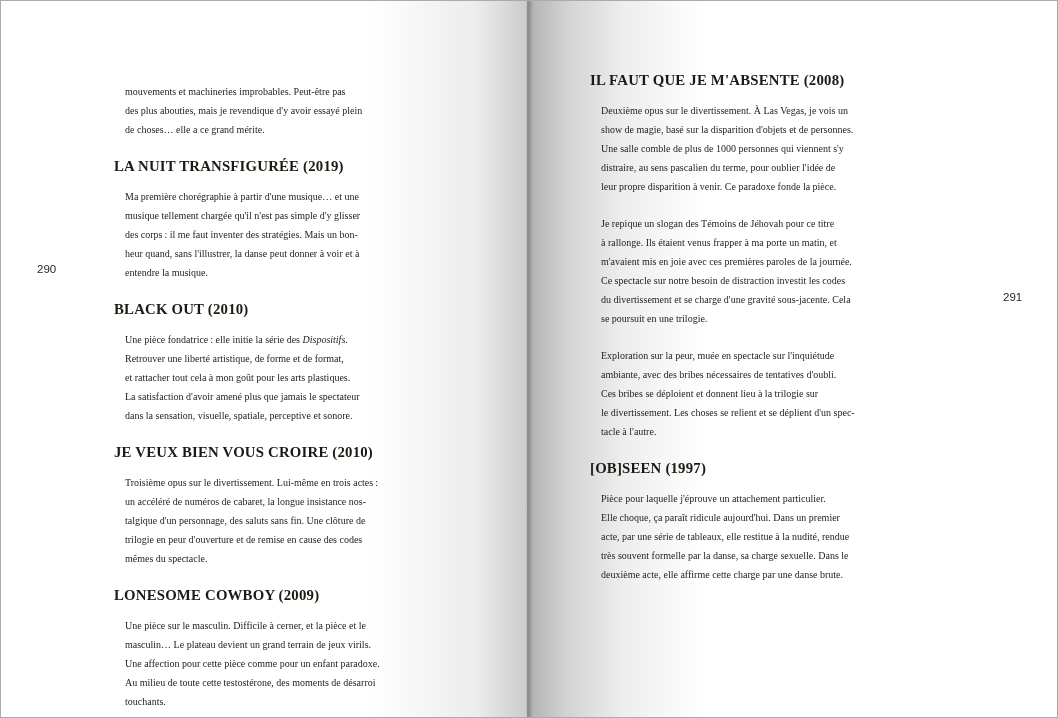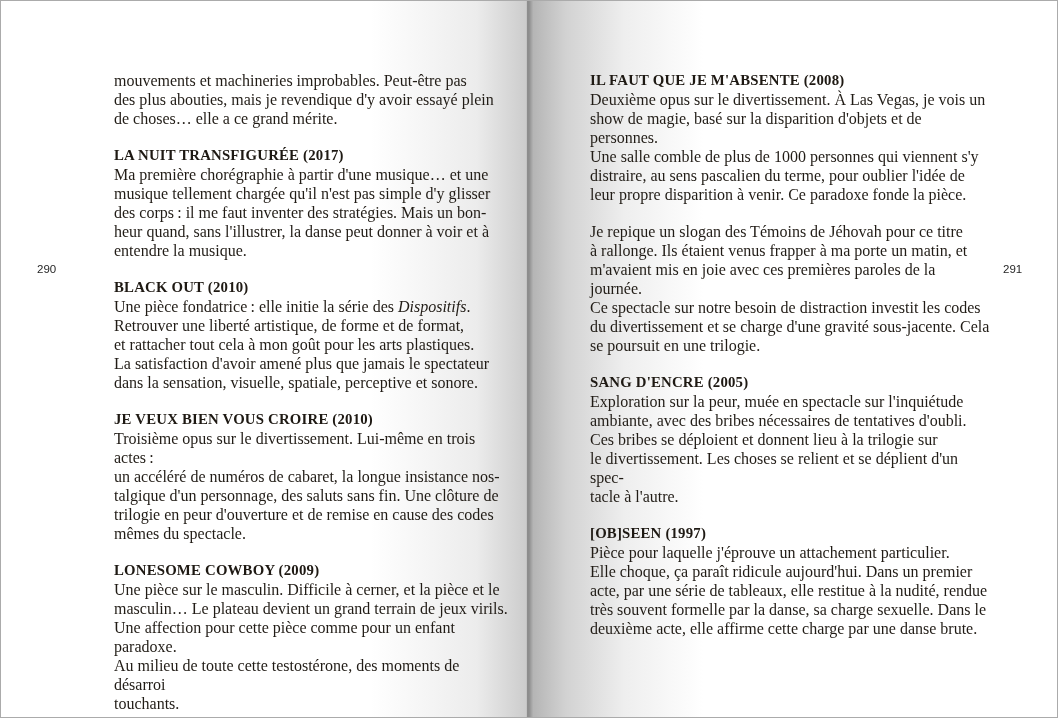--- a/index.html
+++ b/index.html
@@ -30,54 +30,54 @@
   .heading {
     margin: 0;
     font-size: 14.8px;
     line-height: 19px;
     font-weight: 700;
     letter-spacing: 0.2px;
     color: #1e1913;
     white-space: pre-line;
   }
   .body {
-    margin: 0;
-    font-size: 16px;
+    margin: 11px;
+    font-size: 10px;
     line-height: 19px;
     color: #211c16;
     white-space: pre-line;
   }
   .body i { font-style: italic; }
   .page-num {
     position: absolute;
     top: 262px;
     font-family: "Liberation Sans", sans-serif;
     font-size: 11.5px;
     color: #262626;
   }
   .page-left .page-num { left: 36px; }
-  .page-right .page-num { left: 474px; }
+  .page-right .page-num { left: 474px; margin-top: 28px; }
 </style>
 </head>
 <body>
 
 <div class="spread">
 
   <div class="page page-left">
     <span class="page-num">290</span>
     <div class="text-col">
 
       <div class="section">
         <p class="body">mouvements et machineries improbables. Peut-être pas
 des plus abouties, mais je revendique d'y avoir essayé plein
 de choses… elle a ce grand mérite.</p>
       </div>
 
       <div class="section">
-        <h3 class="heading">LA NUIT TRANSFIGURÉE (2017)</h3>
+        <h3 class="heading">LA NUIT TRANSFIGURÉE (2019)</h3>
         <p class="body">Ma première chorégraphie à partir d'une musique… et une
 musique tellement chargée qu'il n'est pas simple d'y glisser
 des corps : il me faut inventer des stratégies. Mais un bon-
 heur quand, sans l'illustrer, la danse peut donner à voir et à
 entendre la musique.</p>
       </div>
 
       <div class="section">
         <h3 class="heading">BLACK OUT (2010)</h3>
         <p class="body"><span>Une pièce fondatrice : elle initie la série des </span><i>Dispositifs</i><span>.
@@ -124,21 +124,20 @@
       <div class="section">
         <p class="body">Je repique un slogan des Témoins de Jéhovah pour ce titre
 à rallonge. Ils étaient venus frapper à ma porte un matin, et
 m'avaient mis en joie avec ces premières paroles de la journée.
 Ce spectacle sur notre besoin de distraction investit les codes
 du divertissement et se charge d'une gravité sous-jacente. Cela
 se poursuit en une trilogie.</p>
       </div>
 
       <div class="section">
-        <h3 class="heading">SANG D'ENCRE (2005)</h3>
         <p class="body">Exploration sur la peur, muée en spectacle sur l'inquiétude
 ambiante, avec des bribes nécessaires de tentatives d'oubli.
 Ces bribes se déploient et donnent lieu à la trilogie sur
 le divertissement. Les choses se relient et se déplient d'un spec-
 tacle à l'autre.</p>
       </div>
 
       <div class="section">
         <h3 class="heading">[OB]SEEN (1997)</h3>
         <p class="body">Pièce pour laquelle j'éprouve un attachement particulier.

